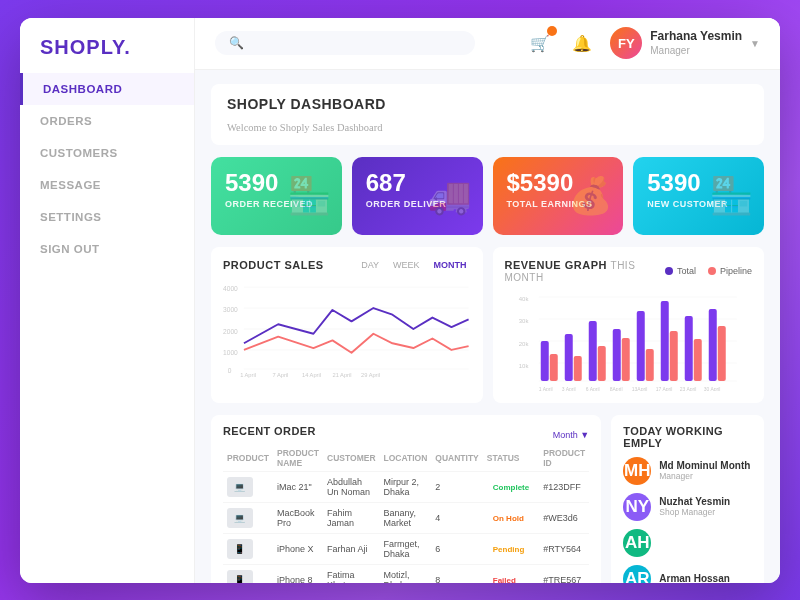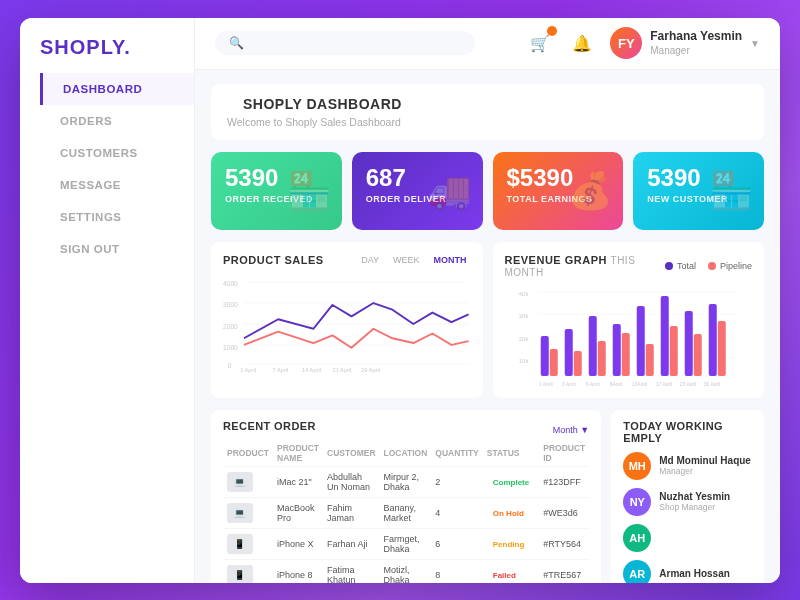--- a/index.html
+++ b/index.html
@@ -39,21 +39,20 @@
     }
     .logo span { color: #5a2fc2; }
     .nav-item {
       padding: 10px 20px;
       font-size: 11.5px;
       font-weight: 600;
       color: #aaa;
       cursor: pointer;
       letter-spacing: 0.5px;
       text-transform: uppercase;
-      margin-left: 20px;
     }
     .nav-item.active {
       color: #5a2fc2;
       border-left: 3px solid #5a2fc2;
       background: #f8f5ff;
     }
     
     .main-content {
       flex: 1;
       display: flex;
@@ -151,26 +150,26 @@
       background: #fff;
       border-radius: 8px;
       padding: 12px 16px;
       margin-bottom: 12px;
     }
     .dashboard-header h2 {
       font-size: 14px;
       font-weight: 800;
       color: #333;
       letter-spacing: 0.5px;
-      margin-left: 16px;
     }
     .dashboard-header p {
       font-size: 10.5px;
       color: #aaa;
-      margin-top: 4px;
+      margin-top: 10px;
+      font-family: Liberation Serif, serif;
     }
     
     .stats-row {
       display: flex;
       gap: 10px;
       margin-bottom: 12px;
     }
     .stat-card {
       flex: 1;
       border-radius: 10px;
@@ -347,21 +346,21 @@
       margin-bottom: 8px;
     }
     .emp-avatar {
       width: 28px;
       height: 28px;
       border-radius: 50%;
       flex-shrink: 0;
       display: flex;
       align-items: center;
       justify-content: center;
-      font-size: 11px;
+      font-size: 17px;
       font-weight: 700;
       color: #fff;
     }
     .emp-info { flex: 1; }
     .emp-name { font-size: 10px; font-weight: 600; color: #333; }
     .emp-role { font-size: 8.5px; color: #aaa; }
   </style>
 </head>
 <body>
 
@@ -604,21 +603,21 @@
               </tbody>
           </table>
         </div>
 
         <div class="employees-card">
           <div class="section-title">TODAY WORKING EMPLY</div>
           <div id="employees-list">
               <div class="employee-item">
       <div class="emp-avatar" style="background:#f97316">MH</div>
       <div class="emp-info">
-        <div class="emp-name">Md Mominul Haque</div>
+        <div class="emp-name">Md Mominul Month</div>
         <div class="emp-role">Manager</div>
       </div>
     </div>
               <div class="employee-item">
       <div class="emp-avatar" style="background:#8b5cf6">NY</div>
       <div class="emp-info">
         <div class="emp-name">Nuzhat Yesmin</div>
         <div class="emp-role">Shop Manager</div>
       </div>
     </div>

